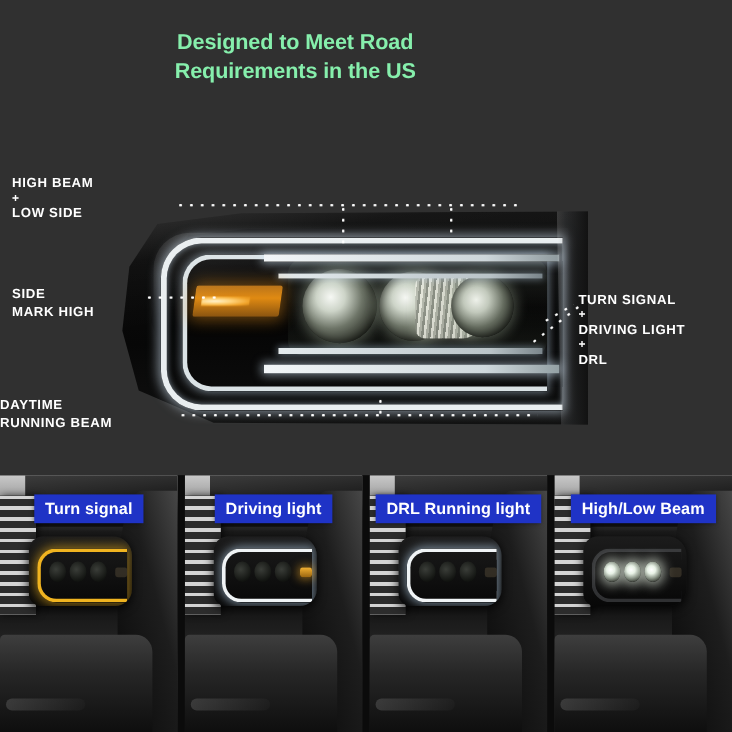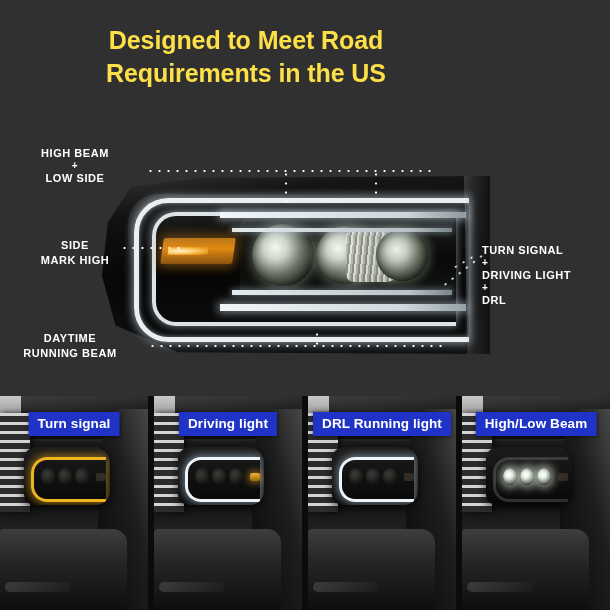--- a/index.html
+++ b/index.html
@@ -8,22 +8,22 @@
     background:#303030;
     font-family:"Liberation Sans",sans-serif;
     -webkit-font-smoothing:antialiased;
   }
   .page{position:relative;width:610px;height:610px;background:#303030;}
 
   
   .hero{position:absolute;left:0;top:0;width:610px;height:396px;background:#303030;overflow:hidden;}
   .title{
     position:absolute;left:0;top:24px;width:492px;
-    text-align:center;color:#fde047;
-    font-size:25px;font-weight:bold;line-height:1.33;
+    text-align:center;color:#86efac;
+    font-size:18px;font-weight:bold;line-height:1.33;
     letter-spacing:-0.1px;
   }
   .title .l2{display:block;}
 
   
   .lampwrap{position:absolute;left:100px;top:176px;width:390px;height:178px;}
   .lamp{position:absolute;inset:0;}
 
   
   .housing{
@@ -129,21 +129,21 @@
     position:absolute;left:28px;top:18px;width:340px;height:142px;
     background:linear-gradient(165deg,rgba(255,255,255,.10) 0%,rgba(255,255,255,0) 30%);
     border-radius:30px 6px 6px 30px;pointer-events:none;
   }
 
   
   .lbl{
     position:absolute;color:#ffffff;font-weight:bold;
     font-size:11px;letter-spacing:.55px;line-height:1.32;
   }
-  .lbl.r{text-align:center;}
+  .lbl.r{text-align:left;}
   .lbl.l{text-align:left;}
   .lbl .plus{display:block;font-size:10px;line-height:1.05;}
 
   #label-high-low{right:470px;top:146px;width:130px;}
   #label-side-mark{right:470px;top:238px;width:130px;}
   #label-daytime{right:470px;top:331px;width:140px;}
   #label-turn-drl{left:482px;top:243px;width:124px;}
 
   
   .dots-h{

